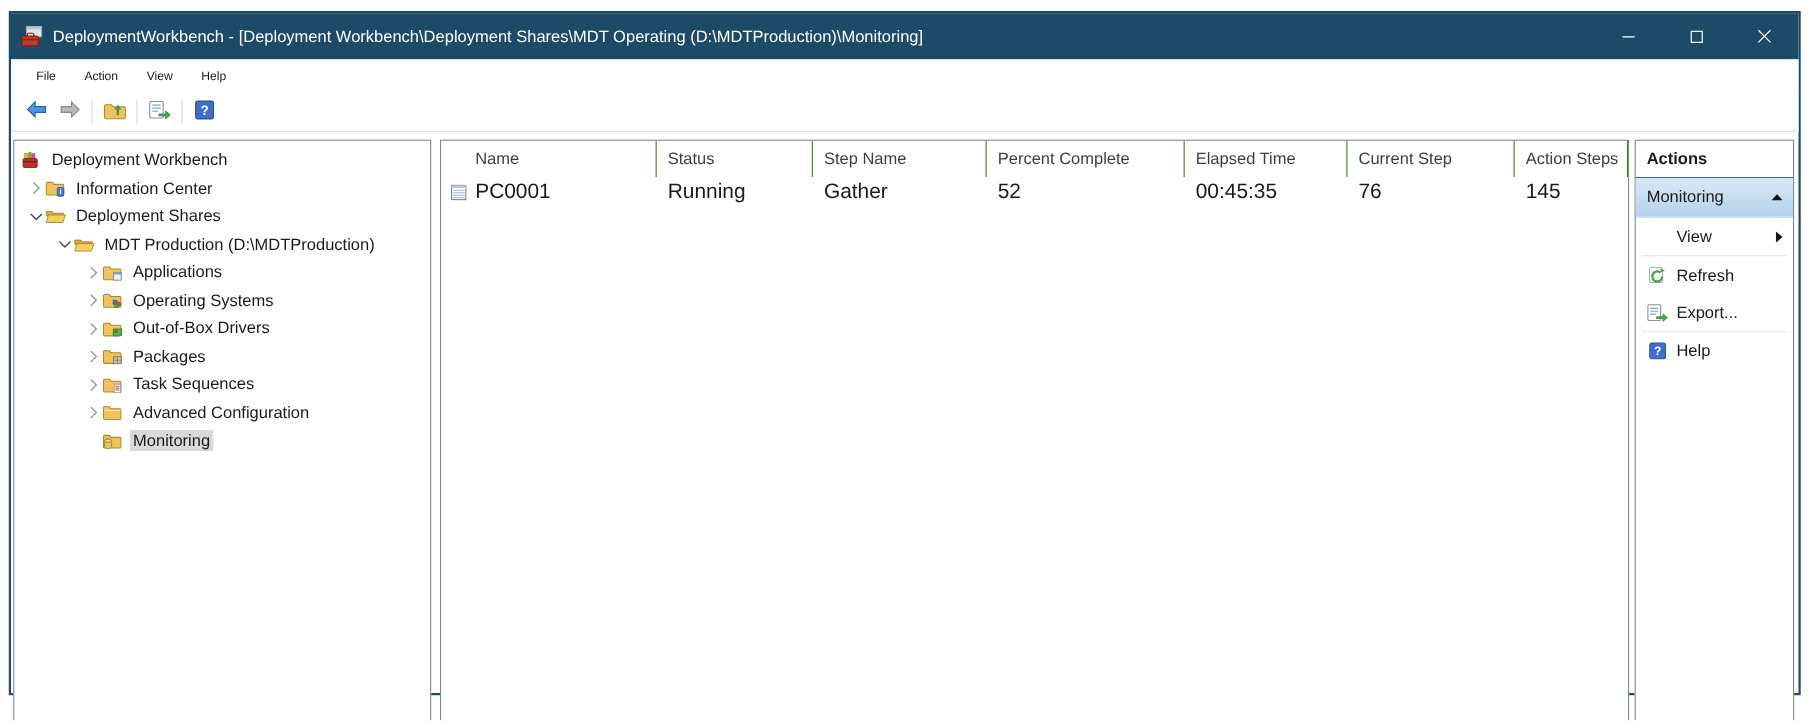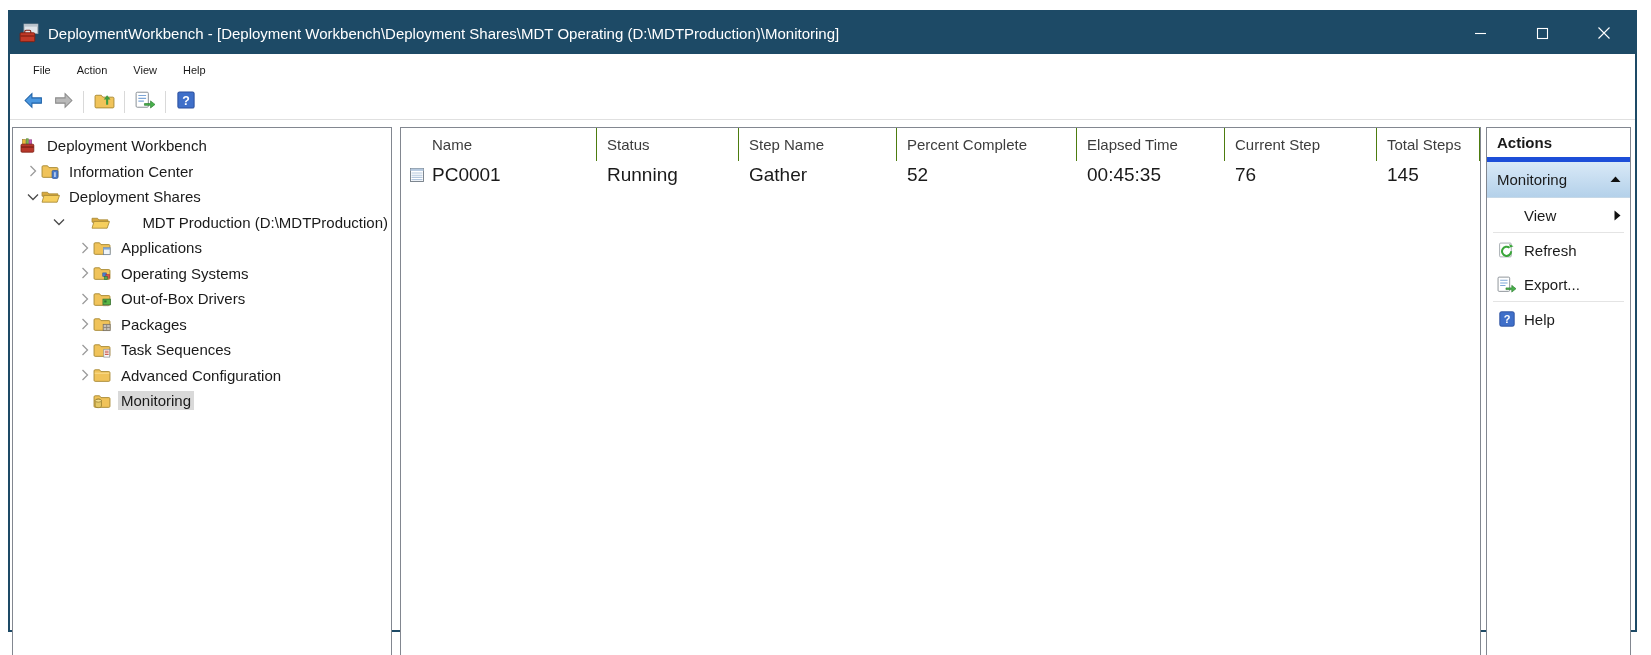--- a/index.html
+++ b/index.html
@@ -31,21 +31,21 @@
   
   .content { height:576px; flex:none; margin-top:7px; display:flex; padding:0 2px; }
 
   
   .tree-pane { width:380px; flex:none; border:1px solid var(--pane-border,#828790); background:#fff;
                padding-top:5px; overflow:hidden; }
   .tree-row { height:25.5px; display:flex; align-items:center; font-size:15px; white-space:nowrap; }
   .exp { width:16px; height:16px; flex:none; display:flex; align-items:center; justify-content:center; }
   .ticon { width:19px; height:17px; flex:none; margin-right:6px; display:flex; align-items:center; }
   .tlabel { padding:1px 3px; }
-  .lvl0 { padding-left:6px; } .lvl1 { padding-left:12px; } .lvl2 { padding-left:38px;justify-content:space-between; } .lvl3 { padding-left:64px; }
+  .lvl0 { padding-left:6px; } .lvl1 { padding-left:12px; } .lvl2 { padding-left:38px; } .lvl3 { padding-left:64px; }
   .sel .tlabel { background:var(--selection-bg,#d9d9d9); }
 
   
   .list-pane { width:1081px; flex:none; margin-left:8px; border:1px solid var(--pane-border,#828790);
                background:#fff; position:relative; overflow:hidden; }
   .list-header { display:flex; height:33px; align-items:center; font-size:15px; color:#3d3d3d; }
   .hcol { height:100%; display:flex; align-items:center; border-right:1px solid #4d7c0f; padding-left:10px; flex:none; white-space:nowrap; }
   .hcol.c0 { padding-left:31px; }
   .list-row { display:flex; height:28px; align-items:center; font-size:19px; }
   .cell { flex:none; padding-left:10px; display:flex; align-items:center; white-space:nowrap; }
@@ -58,21 +58,21 @@
   .hscroll { position:absolute; left:0; right:0; bottom:0; height:17px; background:#f3f3f3;
              display:flex; align-items:center; }
   .sarrow { width:17px; height:17px; flex:none; display:flex; align-items:center; justify-content:center; }
   .sthumb { width:845px; height:17px; flex:none; background:#cdcdcd; }
   .strack { flex:1; }
 
   
   .actions-pane { width:145px; flex:none; margin-left:5px; border:1px solid var(--pane-border,#828790);
                   background:#fff; font-size:15px; display:flex; flex-direction:column; }
   .actions-title { height:34px; flex:none; display:flex; align-items:center; padding-left:10px;
-                   font-weight:bold; border-bottom:5px solid #1d4ed8; }
+                   font-weight:bold; border-bottom:1px solid #1d4ed8; }
   .actions-group { height:36px; flex:none; display:flex; align-items:center; padding:0 9px 0 10px;
                    background:linear-gradient(var(--actions-group-bg-top,#d9e9f7), var(--actions-group-bg-bottom,#b4d1ea));
                    border-bottom:1px solid #c6d8e7; }
   .caret { margin-left:auto; display:flex; }
   .action-item { height:34px; flex:none; display:flex; align-items:center; padding:0 9px 0 8px; }
   .aicon { width:23px; height:18px; flex:none; margin-right:6px; display:flex; align-items:center; justify-content:center; }
   .flyout { margin-left:auto; display:flex; }
   .asep { height:1px; background:#e4e4e4; margin:0 6px; flex:none; }
 
   
@@ -357,21 +357,21 @@
           <div class="hcol c3">
               <span>Percent Complete</span>
             </div>
           <div class="hcol c4">
               <span>Elapsed Time</span>
             </div>
           <div class="hcol c5">
               <span>Current Step</span>
             </div>
           <div class="hcol c6">
-              <span>Total Steps</span>
+              <span>Action Steps</span>
             </div>
         </div>
 
         <div class="list-row">
           <div class="cell c0">
             <span class="row-icon">
               <svg width="16" height="16" viewBox="0 0 16 16">
                 <rect x="1.5" y="1.5" width="13" height="13" fill="#fff" stroke="#707a84" stroke-width="0.9"></rect>
                 <rect x="1.5" y="1.5" width="13" height="2.4" fill="#b3c7de"></rect>
                 <path d="M2.5 6h11M2.5 8.2h11M2.5 10.4h11M2.5 12.6h11" stroke="#b3c7de" stroke-width="1.1"></path>

